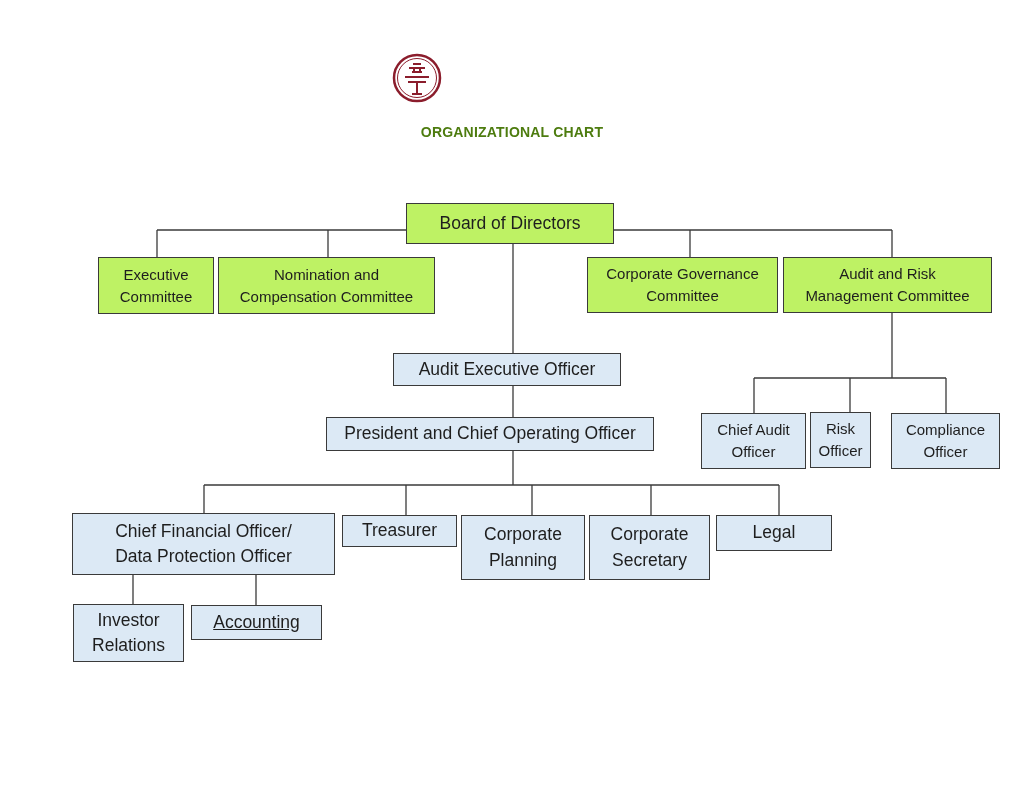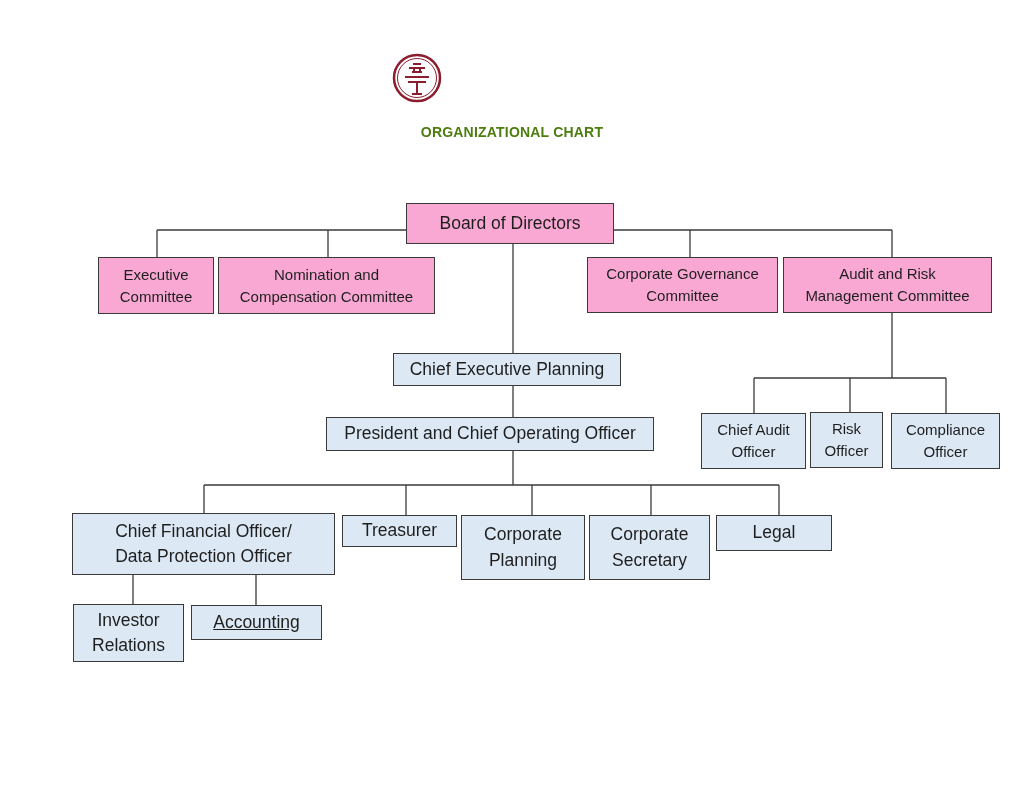--- a/index.html
+++ b/index.html
@@ -8,21 +8,21 @@
   .logo { position:absolute; left:392px; top:53px; display:flex; align-items:center; }
   .logo-mark { width:50px; height:50px; }
   .logo-text { font-family:"Liberation Serif", "DejaVu Serif", serif; font-size:25px; color:#555555;
                margin-left:8px; letter-spacing:0.3px; font-variant:small-caps; }
   .title { position:absolute; left:0; width:1024px; top:124px; text-align:center;
            font-weight:bold; font-size:14px; color:#4d7c0f; letter-spacing:0.2px; }
   svg.lines { position:absolute; left:0; top:0; }
   .box { position:absolute; box-sizing:border-box; border:1.5px solid #3a3a3a;
          display:flex; align-items:center; justify-content:center; text-align:center;
          line-height:1.45; color:#1e1e1e; }
-  .dark { background:#f9a8d4; }
+  .dark { background:#bef264; }
   .light { background:#dce9f5; }
   .f15 { font-size:15px; }
   .f17 { font-size:17.5px; }
 </style>
 </head>
 <body>
 
 <div class="logo">
   <svg class="logo-mark" viewBox="0 0 50 50">
     <circle cx="25" cy="25" r="23" fill="#fff" stroke="#8b1d2c" stroke-width="2.5"></circle>
@@ -69,25 +69,25 @@
   </g>
 </svg>
 
 <div class="box dark f17" style="left:406px;top:203px;width:208px;height:41px;">Board of Directors</div>
 
 <div class="box dark f15" style="left:98px;top:257px;width:116px;height:57px;padding:0 14px;">Executive Committee</div>
 <div class="box dark f15" style="left:218px;top:257px;width:217px;height:57px;padding:0 10px;">Nomination and Compensation Committee</div>
 <div class="box dark f15" style="left:587px;top:257px;width:191px;height:56px;padding:0 6px;">Corporate Governance Committee</div>
 <div class="box dark f15" style="left:783px;top:257px;width:209px;height:56px;padding:0 10px;">Audit and Risk Management Committee</div>
 
-<div class="box light f17" style="left:393px;top:353px;width:228px;height:33px;">Chief Executive Planning</div>
+<div class="box light f17" style="left:393px;top:353px;width:228px;height:33px;">Audit Executive Officer</div>
 <div class="box light f17" style="left:326px;top:417px;width:328px;height:34px;">President and Chief Operating Officer</div>
 
 <div class="box light f15" style="left:701px;top:413px;width:105px;height:56px;padding:0 10px;">Chief Audit Officer</div>
-<div class="box light f15" style="left:810px;top:412px;width:73px;height:56px;padding:0 20px;">Risk Officer</div>
+<div class="box light f15" style="left:810px;top:412px;width:61px;height:56px;padding:0 20px;">Risk Officer</div>
 <div class="box light f15" style="left:891px;top:413px;width:109px;height:56px;padding:0 8px;">Compliance Officer</div>
 
 <div class="box light f17" style="left:72px;top:513px;width:263px;height:62px;padding:0 28px;">Chief Financial Officer/ Data Protection Officer</div>
 <div class="box light f17" style="left:342px;top:515px;width:115px;height:32px;">Treasurer</div>
 <div class="box light f17" style="left:461px;top:515px;width:124px;height:65px;padding:0 10px;">Corporate Planning</div>
 <div class="box light f17" style="left:589px;top:515px;width:121px;height:65px;padding:0 16px;">Corporate Secretary</div>
 <div class="box light f17" style="left:716px;top:515px;width:116px;height:36px;">Legal</div>
 
 <div class="box light f17" style="left:73px;top:604px;width:111px;height:58px;padding:0 12px;">Investor Relations</div>
 <div class="box light f17" style="left:191px;top:605px;width:131px;height:35px;text-decoration:underline;">Accounting</div>

